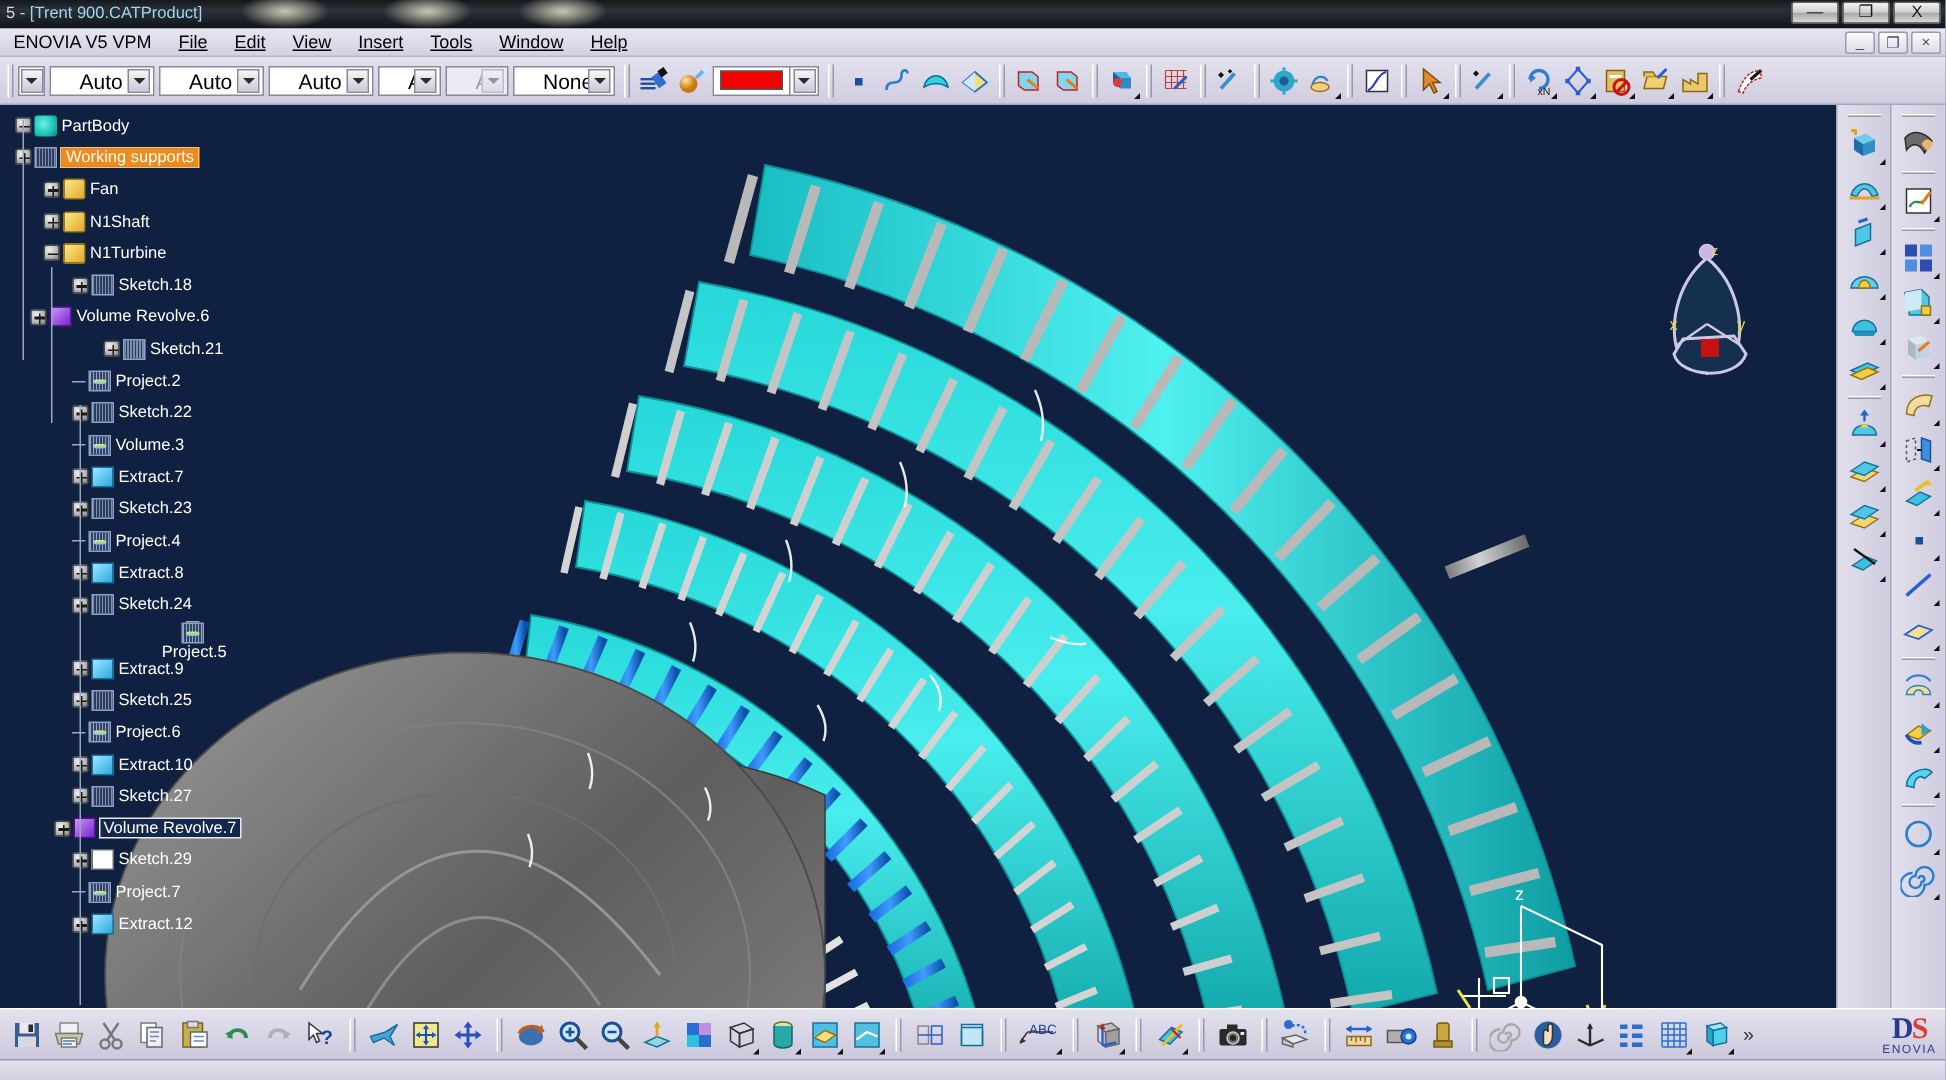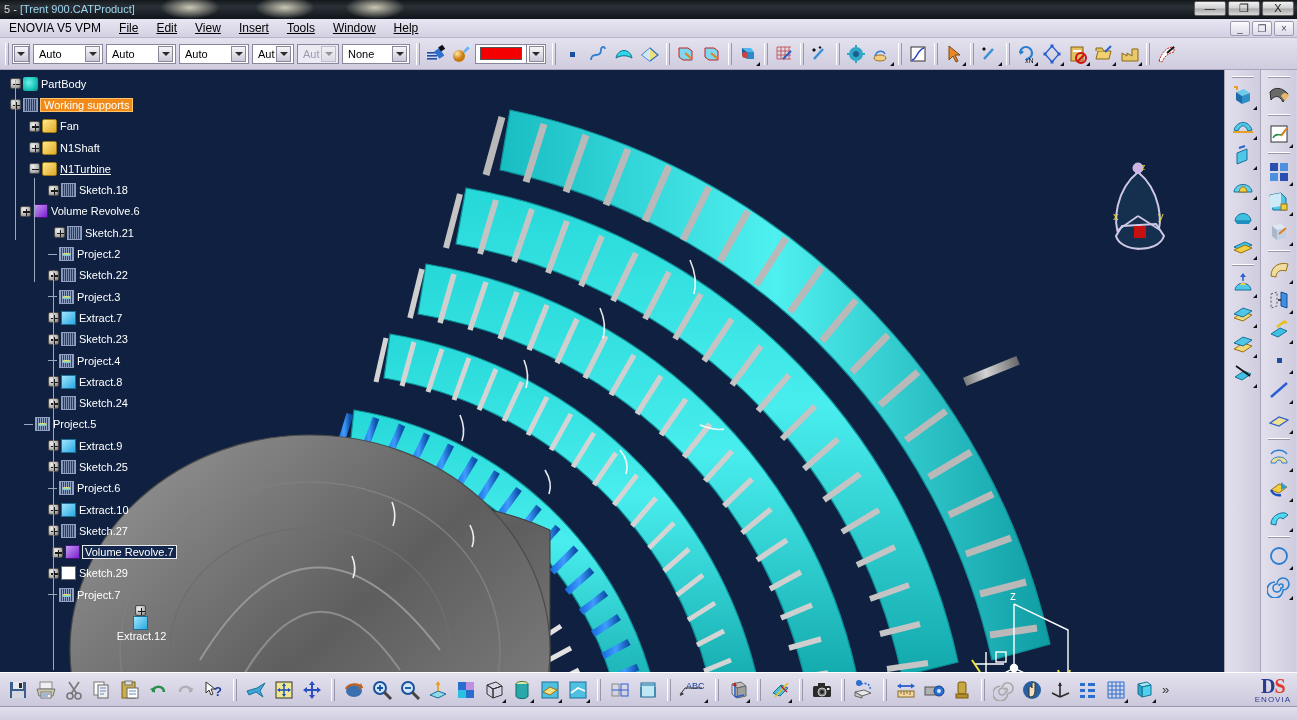--- a/index.html
+++ b/index.html
@@ -71,21 +71,21 @@
     width:4px; height:22px; margin:0 3px;
     border-left:1px solid #fff; border-right:1px solid #9a97ac;
     flex:0 0 auto;
   }
   .combo {
     height:20px; background:#fff; border:1px solid #8a879c;
     display:flex; align-items:center; margin-right:3px; flex:0 0 auto;
     position:relative;
   }
   .combo .cval {
-    padding-left:5px; font-size:11px; color:#000; flex:1;
+    padding-left:19px; font-size:14px; color:#000; flex:1;
     overflow:hidden; white-space:nowrap;
   }
   .combo.disabled { background:#eceaf2; }
   .combo.disabled .cval { color:#9e9bae; }
   .combo .carrow {
     width:15px; height:16px; margin-right:2px;
     background: linear-gradient(180deg,#f6f6f8 0%,#cbc8d8 100%);
     border:1px solid #8a879c;
     display:flex; align-items:center; justify-content:center;
   }
@@ -125,21 +125,21 @@
     position:relative; margin-right:2px;
   }
   .tplus::before { content:""; position:absolute; left:2px; top:4.5px; width:7px; height:1.5px; background:#1a1a1a; }
   .tplus.plus::after { content:""; position:absolute; left:4.5px; top:2px; width:1.5px; height:7px; background:#1a1a1a; }
   .tline-h { width:9px; height:1px; background:#9aa8bf; flex:0 0 auto; margin-right:2px; }
   .ticon { width:15px; height:14px; flex:0 0 auto; margin-right:3px; position:relative; }
   .tlabel { color:#ffffff; }
   .tlabel.sel {
     background:#f08a18; color:#ffffff; padding:0 3px; outline:1px solid #ffc36b;
   }
-  .tlabel.uline { text-decoration:underline; }
+  .tlabel.uline { }
   .tlabel.boxed { background:#13264d; outline:1px solid #e8e8e8; padding:0 2px; }
   .vline {
     position:absolute; width:1px; background:#9aa8bf;
   }
 
   
   .ic-hatch { background: repeating-linear-gradient(90deg,#7d8db0 0 1px,#2a3c60 1px 2px), #2a3c60; border:1px solid #8fa0c2; }
   .ic-body { background: radial-gradient(circle at 40% 40%,#6ff0e8 0%,#16c3b8 60%,#0a7d78 100%); border-radius:2px; }
   .ic-sol { background: linear-gradient(135deg,#ffe98a 0%,#e0a92a 100%); border:1px solid #9a7a12; border-radius:2px; }
   .ic-extract { background: linear-gradient(135deg,#9fe6ff 0%,#2aa8e0 100%); border:1px solid #1a6f99; }
@@ -765,39 +765,39 @@
         <div class="tnode" style="padding-left: 48px;">
           <div class="tplus plus"></div>
           <div class="ticon ic-hatch"></div>
           <span class="tlabel">Sketch.18</span>
         </div>
         <div class="tnode" style="padding-left: 20px;">
           <div class="tplus plus"></div>
           <div class="ticon ic-vol"></div>
           <span class="tlabel">Volume Revolve.6</span>
         </div>
-        <div class="tnode" style="padding-left: 54px;">
+        <div class="tnode" style="padding-left: 69px;">
           <div class="tplus plus"></div>
           <div class="ticon ic-hatch"></div>
           <span class="tlabel">Sketch.21</span>
         </div>
         <div class="tnode" style="padding-left: 48px;">
           <div class="tline-h"></div>
           <div class="ticon ic-proj"></div>
           <span class="tlabel">Project.2</span>
         </div>
         <div class="tnode" style="padding-left: 48px;">
           <div class="tplus plus"></div>
           <div class="ticon ic-hatch"></div>
           <span class="tlabel">Sketch.22</span>
         </div>
         <div class="tnode" style="padding-left: 48px;">
           <div class="tline-h"></div>
           <div class="ticon ic-proj"></div>
-          <span class="tlabel">Project.3</span>
+          <span class="tlabel">Volume.3</span>
         </div>
         <div class="tnode" style="padding-left: 48px;">
           <div class="tplus plus"></div>
           <div class="ticon ic-extract"></div>
           <span class="tlabel">Extract.7</span>
         </div>
         <div class="tnode" style="padding-left: 48px;">
           <div class="tplus plus"></div>
           <div class="ticon ic-hatch"></div>
           <span class="tlabel">Sketch.23</span>
@@ -810,21 +810,21 @@
         <div class="tnode" style="padding-left: 48px;">
           <div class="tplus plus"></div>
           <div class="ticon ic-extract"></div>
           <span class="tlabel">Extract.8</span>
         </div>
         <div class="tnode" style="padding-left: 48px;">
           <div class="tplus plus"></div>
           <div class="ticon ic-hatch"></div>
           <span class="tlabel">Sketch.24</span>
         </div>
-        <div class="tnode" style="padding-left: 24px;">
+        <div class="tnode" style="padding-left: 24px; flex-direction: column;">
           <div class="tline-h"></div>
           <div class="ticon ic-proj"></div>
           <span class="tlabel">Project.5</span>
         </div>
         <div class="tnode" style="padding-left: 48px;">
           <div class="tplus plus"></div>
           <div class="ticon ic-extract"></div>
           <span class="tlabel">Extract.9</span>
         </div>
         <div class="tnode" style="padding-left: 48px;">
@@ -840,36 +840,36 @@
         <div class="tnode" style="padding-left: 48px;">
           <div class="tplus plus"></div>
           <div class="ticon ic-extract"></div>
           <span class="tlabel">Extract.10</span>
         </div>
         <div class="tnode" style="padding-left: 48px;">
           <div class="tplus plus"></div>
           <div class="ticon ic-hatch"></div>
           <span class="tlabel">Sketch.27</span>
         </div>
-        <div class="tnode" style="padding-left: 52px;">
+        <div class="tnode" style="padding-left: 36px;">
           <div class="tplus plus"></div>
           <div class="ticon ic-vol"></div>
           <span class="tlabel boxed">Volume Revolve.7</span>
         </div>
         <div class="tnode" style="padding-left: 48px;">
           <div class="tplus plus"></div>
           <div class="ticon ic-sk29"></div>
           <span class="tlabel">Sketch.29</span>
         </div>
         <div class="tnode" style="padding-left: 48px;">
           <div class="tline-h"></div>
           <div class="ticon ic-proj"></div>
           <span class="tlabel">Project.7</span>
         </div>
-        <div class="tnode" style="padding-left: 48px; flex-direction: column;">
+        <div class="tnode" style="padding-left: 48px;">
           <div class="tplus plus"></div>
           <div class="ticon ic-extract"></div>
           <span class="tlabel">Extract.12</span>
         </div>
         <div class="vline" style="left: 15px; top: 10px; height: 160px;"></div>
         <div class="vline" style="left: 34px; top: 108px; height: 104px;"></div>
         <div class="vline" style="left: 53px; top: 200px; height: 400px;"></div>
       </div>
   </div>
 

